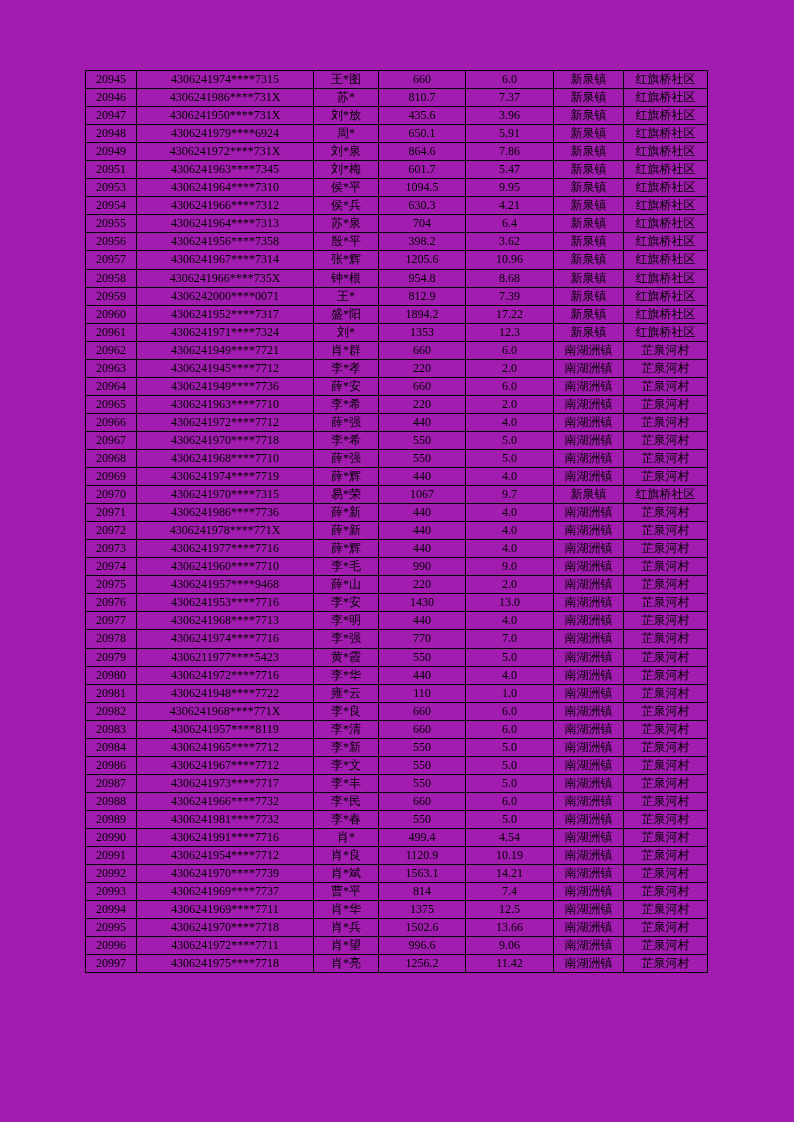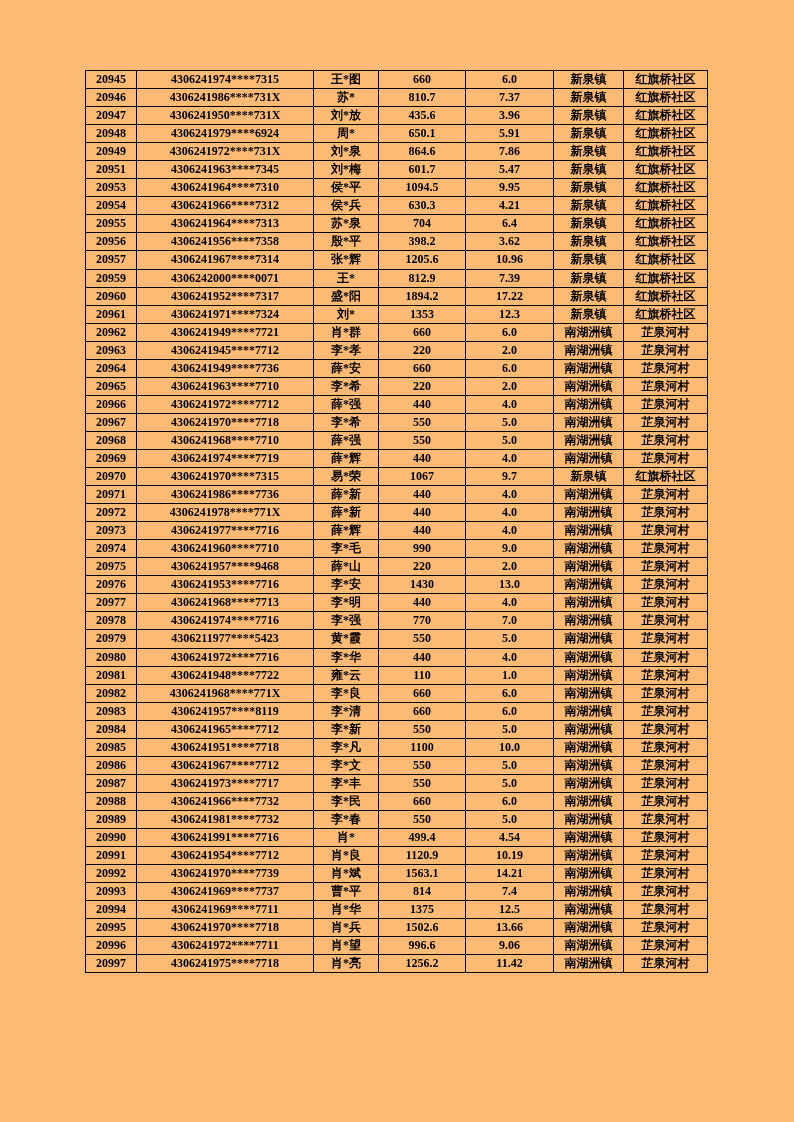--- a/index.html
+++ b/index.html
@@ -12,23 +12,22 @@
     background: #ffffff;
     position: relative;
     font-family: "Liberation Serif", "DejaVu Serif", serif;
   }
   .page {
     position: absolute;
     left: 0;
     top: 0;
     width: 794px;
     height: 1122px;
-    background: #fdba74;
+    background: #a21caf;
     overflow: hidden;
-    font-weight: bold;
   }
   table.data-table {
     position: absolute;
     left: 85px;
     top: 70px;
     width: 622px;
     border-collapse: collapse;
     table-layout: fixed;
   }
   table.data-table tr {
@@ -155,20 +154,29 @@
         <tr>
           <td>20957</td>
           <td>4306241967****7314</td>
           <td>张*辉</td>
           <td>1205.6</td>
           <td>10.96</td>
           <td>新泉镇</td>
           <td>红旗桥社区</td>
         </tr>
         <tr>
+          <td>20958</td>
+          <td>4306241966****735X</td>
+          <td>钟*根</td>
+          <td>954.8</td>
+          <td>8.68</td>
+          <td>新泉镇</td>
+          <td>红旗桥社区</td>
+        </tr>
+        <tr>
           <td>20959</td>
           <td>4306242000****0071</td>
           <td>王*</td>
           <td>812.9</td>
           <td>7.39</td>
           <td>新泉镇</td>
           <td>红旗桥社区</td>
         </tr>
         <tr>
           <td>20960</td>
@@ -389,29 +397,20 @@
         <tr>
           <td>20984</td>
           <td>4306241965****7712</td>
           <td>李*新</td>
           <td>550</td>
           <td>5.0</td>
           <td>南湖洲镇</td>
           <td>芷泉河村</td>
         </tr>
         <tr>
-          <td>20985</td>
-          <td>4306241951****7718</td>
-          <td>李*凡</td>
-          <td>1100</td>
-          <td>10.0</td>
-          <td>南湖洲镇</td>
-          <td>芷泉河村</td>
-        </tr>
-        <tr>
           <td>20986</td>
           <td>4306241967****7712</td>
           <td>李*文</td>
           <td>550</td>
           <td>5.0</td>
           <td>南湖洲镇</td>
           <td>芷泉河村</td>
         </tr>
         <tr>
           <td>20987</td>

